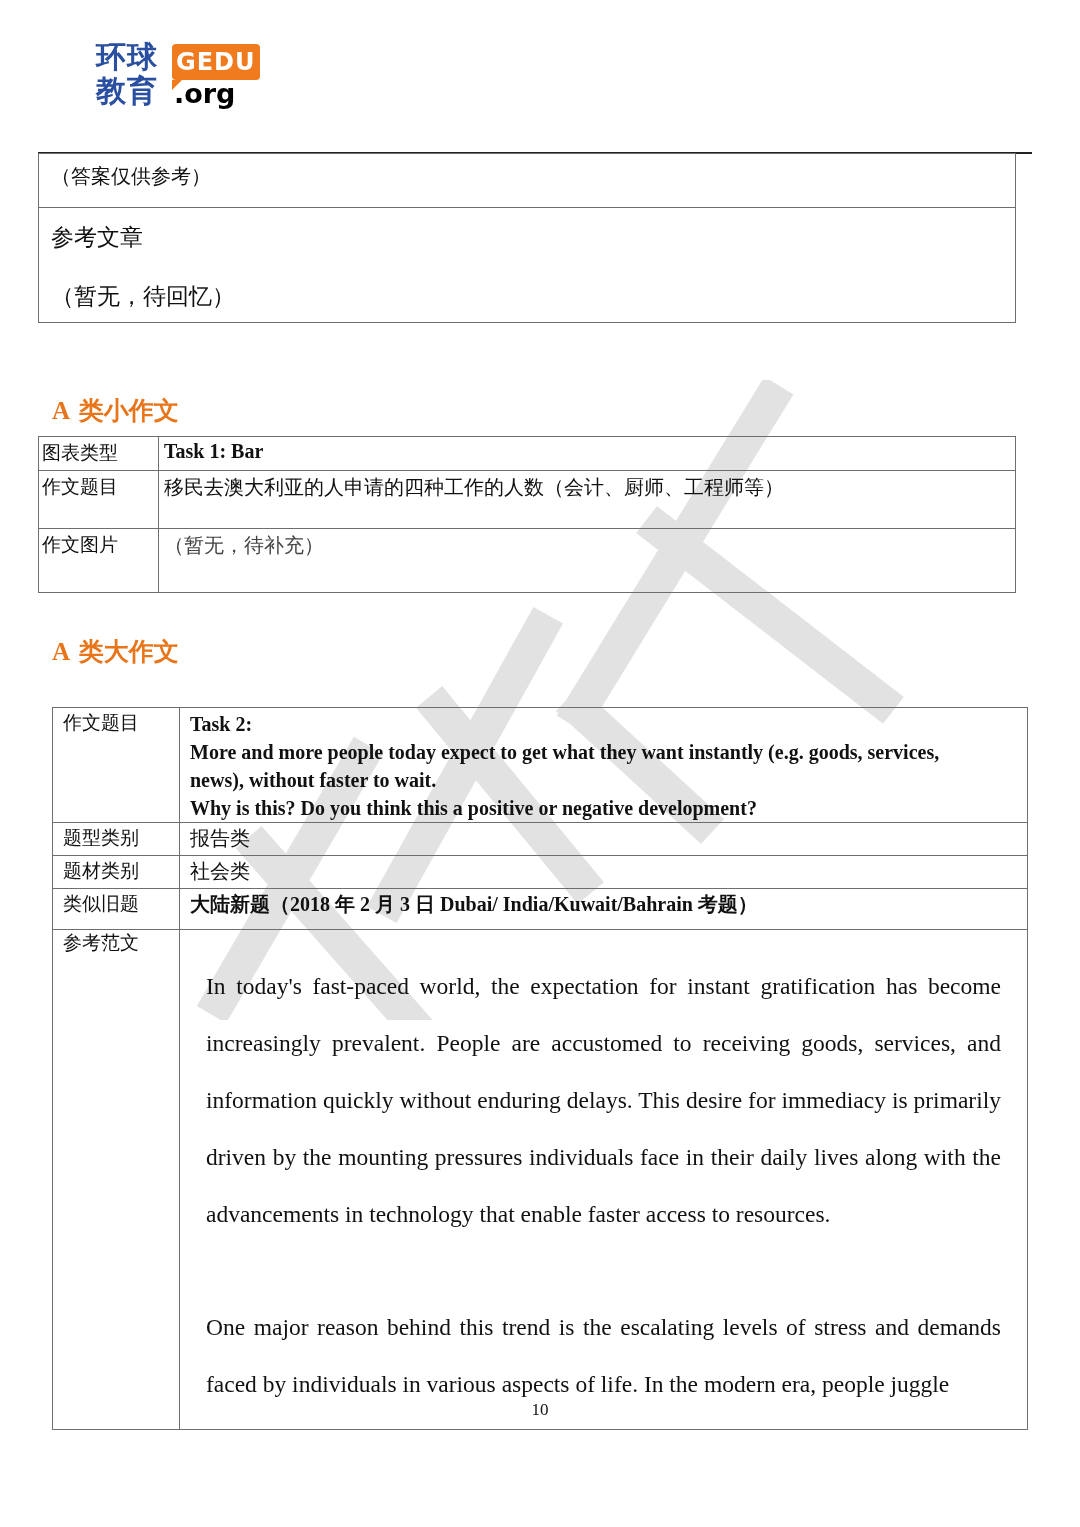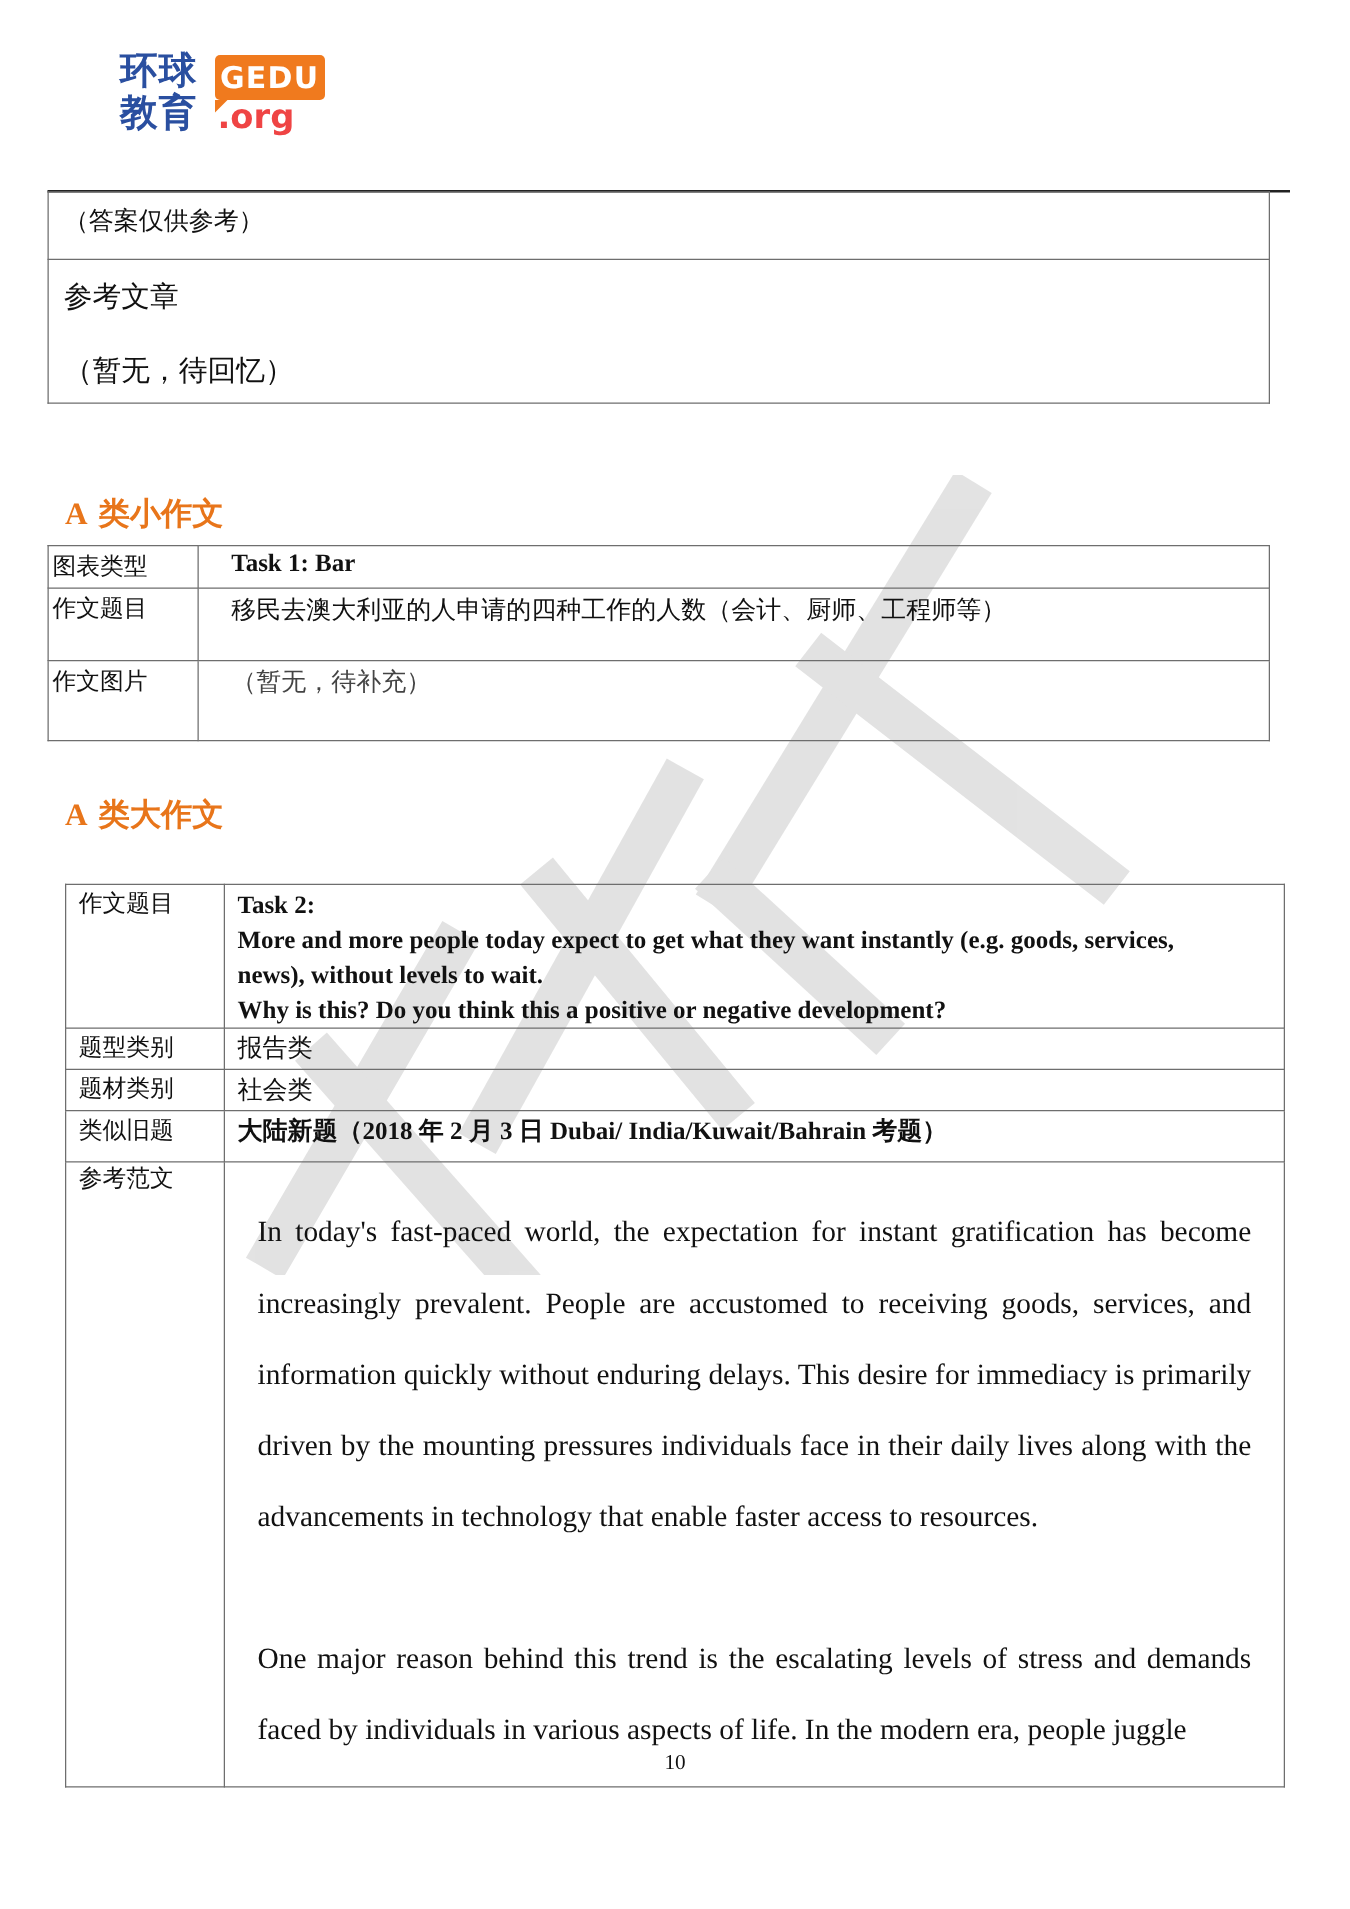--- a/index.html
+++ b/index.html
@@ -9,40 +9,40 @@
   .logo { position: absolute; left: 96px; top: 40px; width: 170px; height: 72px; }
   .logo .cn { position: absolute; left: 0; top: 0; font-family: "DejaVu Sans", sans-serif;
               font-weight: bold; color: #2a4fa0; font-size: 30px; line-height: 34px; letter-spacing: 1px; text-align: center; }
   .logo .bubble { position: absolute; left: 76px; top: 4px; width: 88px; height: 36px;
                   background: #f07a1e; border-radius: 4px; }
   .logo .bubble:after { content: ""; position: absolute; left: 0; bottom: -10px;
                   border-left: 10px solid #f07a1e; border-bottom: 10px solid transparent; }
   .logo .gedu { position: absolute; left: 80px; top: 6px; font-family: "DejaVu Sans", sans-serif;
                 font-weight: bold; color: #fff; font-size: 24px; line-height: 32px; letter-spacing: 1px; }
   .logo .org { position: absolute; left: 78px; top: 38px; font-family: "DejaVu Sans", sans-serif;
-               font-weight: bold; color: #ef4444; font-size: 27px; line-height: 32px; text-align: right; }
+               font-weight: bold; color: #000000; font-size: 27px; line-height: 32px; text-align: right; }
 
   .rule { position: absolute; left: 38px; top: 152px; width: 994px; height: 2px; background: #222; }
 
   table { position: absolute; border-collapse: collapse; }
   td { border: 1.5px solid #6e6e6e; vertical-align: top; padding: 0; }
 
   .t1 { left: 38px; top: 153px; width: 978px; }
   .t1 td { padding-left: 12px; }
   .t1 .r1 td { height: 54px; font-size: 20px; padding-top: 9px; box-sizing: border-box; font-family: "DejaVu Sans", sans-serif; }
   .t1 .r2 td { height: 115px; font-size: 23px; box-sizing: border-box; padding-top: 14px; font-family: "DejaVu Sans", sans-serif; font-weight: 300; }
   .t1 .r2 .line2 { margin-top: 28px; }
 
   .section-title { position: absolute; left: 52px; font-size: 25px; color: #e8751a; font-weight: bold;
                    font-family: "DejaVu Sans", sans-serif; }
   .section-title .a { font-family: "Liberation Serif", serif; }
 
   .t2 { left: 38px; top: 436px; width: 978px; }
   .t2 td.k { width: 120px; padding-left: 3px; font-family: "DejaVu Sans", sans-serif; font-size: 19px; }
-  .t2 td.v { padding-left: 26px; font-size: 20px; }
+  .t2 td.v { padding-left: 5px; font-size: 20px; }
   .t2 .r1 td { height: 34px; padding-top: 3px; box-sizing: border-box; }
   .t2 .r2 td { height: 58px; padding-top: 3px; box-sizing: border-box; }
   .t2 .r3 td { height: 64px; padding-top: 3px; box-sizing: border-box; }
   .bold { font-weight: bold; }
   .cn-text { font-family: "DejaVu Sans", sans-serif; font-size: 19px; }
   .light { color: #444; }
 
   .t3 { left: 52px; top: 707px; width: 976px; }
   .t3 td.k { width: 116px; padding-left: 10px; font-family: "DejaVu Sans", sans-serif; font-size: 19px; }
   .t3 td.v { padding-left: 10px; font-size: 20px; }
@@ -121,21 +121,21 @@
 
 <div class="section-title" style="top:635px;"><span class="a">A</span><span> 类大作文</span></div>
 
 <table class="t3">
   <tbody>
       <tr class="q">
     <td class="k">作文题目</td>
     <td class="v">
       <div>Task 2:</div>
       <div>More and more people today expect to get what they want instantly (e.g. goods, services,</div>
-      <div>news), without levels to wait.</div>
+      <div>news), without faster to wait.</div>
       <div>Why is this? Do you think this a positive or negative development?</div>
     </td>
   </tr>
   <tr class="r">
     <td class="k">题型类别</td>
     <td class="v cn-text">报告类</td>
   </tr>
   <tr class="r">
     <td class="k">题材类别</td>
     <td class="v cn-text">社会类</td>

